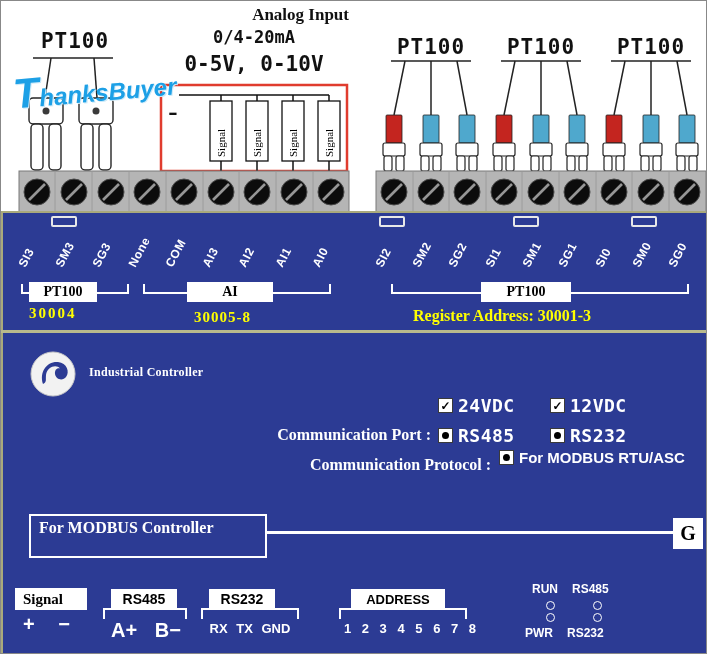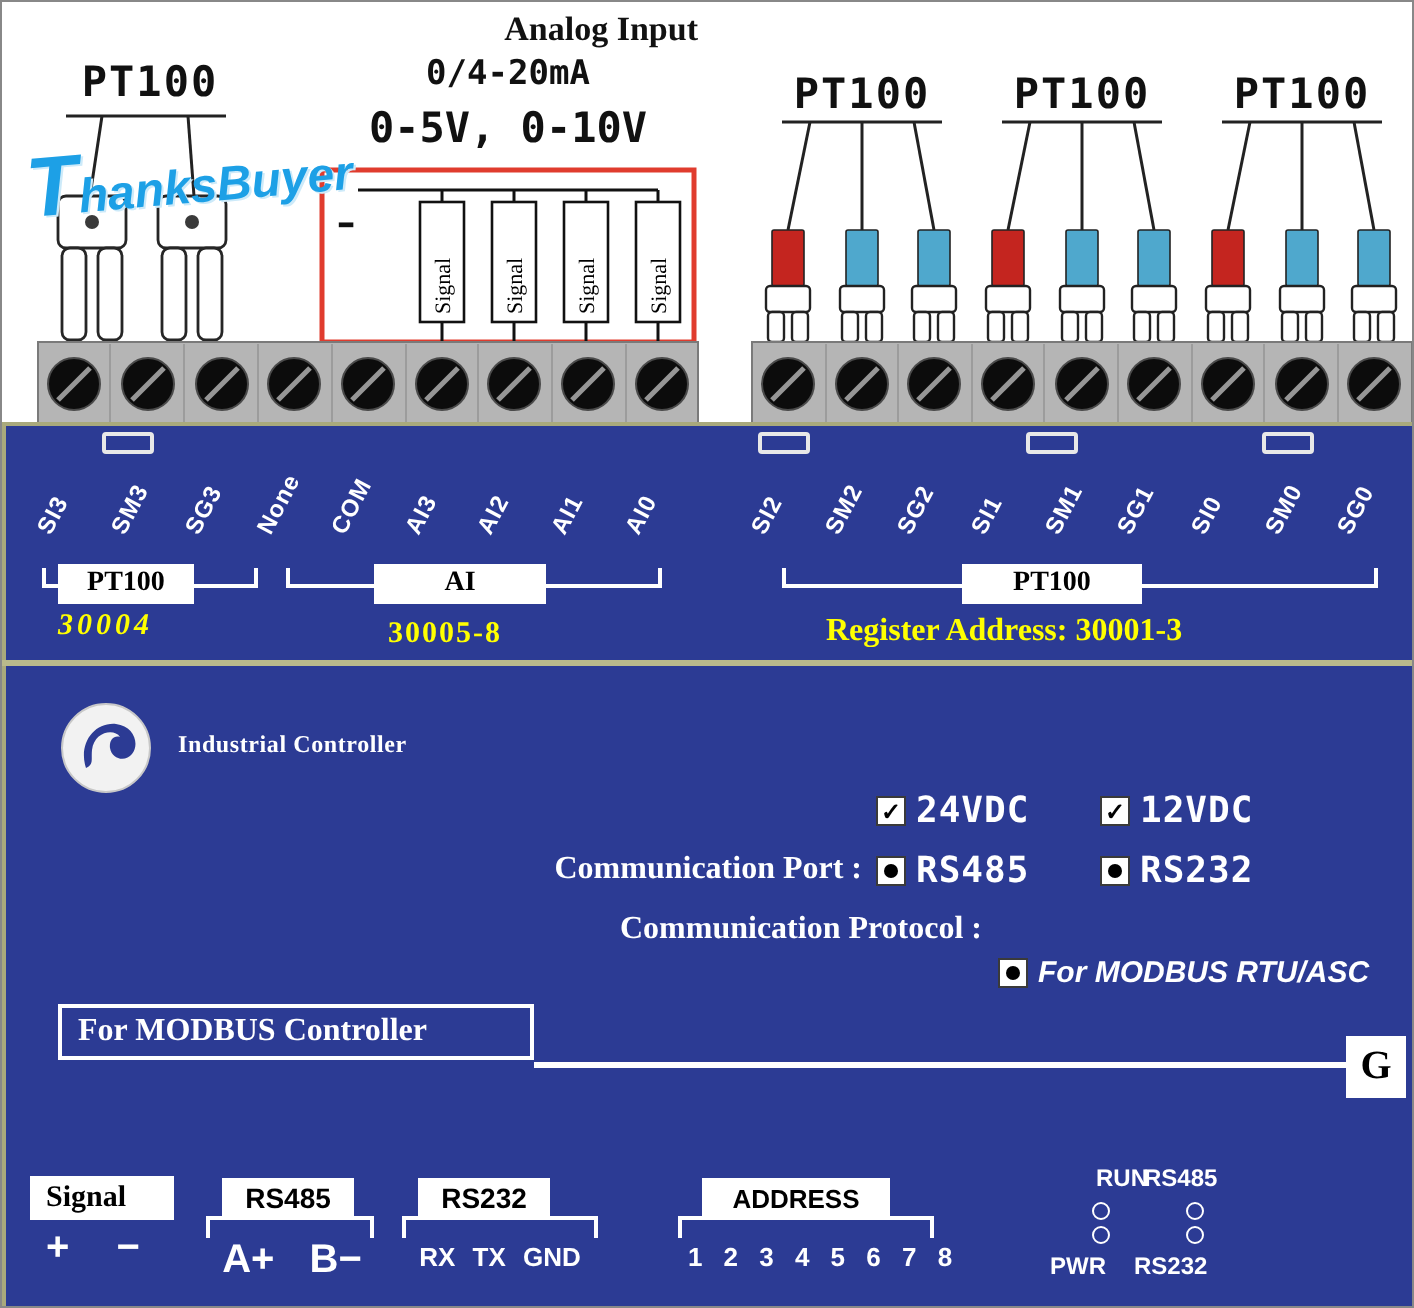--- a/index.html
+++ b/index.html
@@ -225,21 +225,21 @@
   <div class="abs wline" style="left:260px;top:291px;width:70px;height:2px;"></div>
   <div class="abs wline" style="left:328px;top:283px;width:2px;height:10px;"></div>
   <div class="abs grpBox" style="left:186px;top:281px;width:86px;height:20px;">AI</div>
 
   <div class="abs wline" style="left:390px;top:291px;width:90px;height:2px;"></div>
   <div class="abs wline" style="left:390px;top:283px;width:2px;height:10px;"></div>
   <div class="abs wline" style="left:570px;top:291px;width:118px;height:2px;"></div>
   <div class="abs wline" style="left:686px;top:283px;width:2px;height:10px;"></div>
   <div class="abs grpBox" style="left:480px;top:281px;width:90px;height:20px;">PT100</div>
 
-  <div class="abs regTxt" style="left:28px;top:304px;font-size:15px;letter-spacing:2px;font-style:italic;">30004</div>
+  <div class="abs regTxt" style="left:28px;top:304px;font-size:15px;letter-spacing:2px;">30004</div>
   <div class="abs regTxt" style="left:193px;top:308px;font-size:15px;letter-spacing:1px;">30005-8</div>
   <div class="abs regTxt" style="left:412px;top:306px;font-size:16px;">Register Address: 30001-3</div>
 
   <div class="abs" style="left:0;top:329px;width:707px;height:3px;background:#b9b98c;"></div>
 
   <svg class="abs" style="left:28px;top:349px;" width="48" height="48">
     <circle cx="24" cy="24" r="22" fill="#f2f2f2" stroke="#c8c8c8"></circle>
     <path d="M14 34 C 10 22 18 11 29 12 C 38 13 41 22 37 27 C 34 31 27 30 26 24 C 25.5 20 28 17.5 31 18.5 C 28 14 18 16 17 25 C 16.5 30 18 32 14 34 Z" fill="#2c3b94"></path>
   </svg>
   <div class="abs serifB white" style="left:88px;top:364px;font-size:12px;letter-spacing:.3px;">Industrial Controller</div>
@@ -265,28 +265,28 @@
     <span class="optLbl">RS485</span>
   </div>
   <div class="abs opt" style="left:549px;top:424px;">
     <span class="dotbox">
         <span class="dot"></span>
       </span>
     <span class="optLbl">RS232</span>
   </div>
 
   <div class="abs rowLbl" style="left:160px;top:455px;width:330px;">Communication Protocol :</div>
-  <div class="abs opt" style="left:498px;top:477px;font-style:italic;">
+  <div class="abs opt" style="left:498px;top:448px;">
     <span class="dotbox">
         <span class="dot"></span>
       </span>
     <span class="optLblSans" style="font-size:15px;">For MODBUS RTU/ASC</span>
   </div>
 
-  <div class="abs modbusBox" style="left:28px;top:501px;width:238px;height:28px;">For MODBUS Controller</div>
+  <div class="abs modbusBox" style="left:28px;top:513px;width:238px;height:44px;">For MODBUS Controller</div>
   <div class="abs wline" style="left:266px;top:530px;width:408px;height:3px;"></div>
   <div class="abs gBox" style="left:672px;top:517px;width:30px;height:31px;">G</div>
 
   <div class="abs connBox" style="left:14px;top:587px;width:72px;height:22px;font-family:'Liberation Serif',serif;font-size:15px;line-height:22px;text-align:left;padding-left:8px;box-sizing:border-box;">Signal</div>
   <div class="abs pins" style="left:16px;top:612px;width:78px;font-size:20px;word-spacing:18px;padding-left:6px;">+ −</div>
 
   <div class="abs connBox" style="left:110px;top:588px;width:66px;height:21px;">RS485</div>
   <div class="abs wline" style="left:102px;top:607px;width:84px;height:2px;"></div>
   <div class="abs wline" style="left:102px;top:607px;width:2px;height:11px;"></div>
   <div class="abs wline" style="left:184px;top:607px;width:2px;height:11px;"></div>
@@ -297,21 +297,21 @@
   <div class="abs wline" style="left:200px;top:607px;width:2px;height:11px;"></div>
   <div class="abs wline" style="left:296px;top:607px;width:2px;height:11px;"></div>
   <div class="abs pins ctr" style="left:198px;top:620px;width:102px;font-size:13px;word-spacing:5px;">RX TX GND</div>
 
   <div class="abs connBox" style="left:350px;top:588px;width:94px;height:21px;font-size:13px;">ADDRESS</div>
   <div class="abs wline" style="left:338px;top:607px;width:128px;height:2px;"></div>
   <div class="abs wline" style="left:338px;top:607px;width:2px;height:11px;"></div>
   <div class="abs wline" style="left:464px;top:607px;width:2px;height:11px;"></div>
   <div class="abs pins ctr" style="left:336px;top:620px;width:146px;font-size:13px;word-spacing:7px;">1 2 3 4 5 6 7 8</div>
 
-  <div class="abs ledLbl" style="left:547px;top:581px;">RUN</div>
+  <div class="abs ledLbl" style="left:531px;top:581px;">RUN</div>
   <div class="abs ledLbl" style="left:571px;top:581px;">RS485</div>
   <div class="abs ledDot" style="left:545px;top:600px;"></div>
   <div class="abs ledDot" style="left:592px;top:600px;"></div>
   <div class="abs ledDot" style="left:545px;top:612px;"></div>
   <div class="abs ledDot" style="left:592px;top:612px;"></div>
   <div class="abs ledLbl" style="left:524px;top:625px;">PWR</div>
   <div class="abs ledLbl" style="left:566px;top:625px;">RS232</div>
 
 </div>
 

